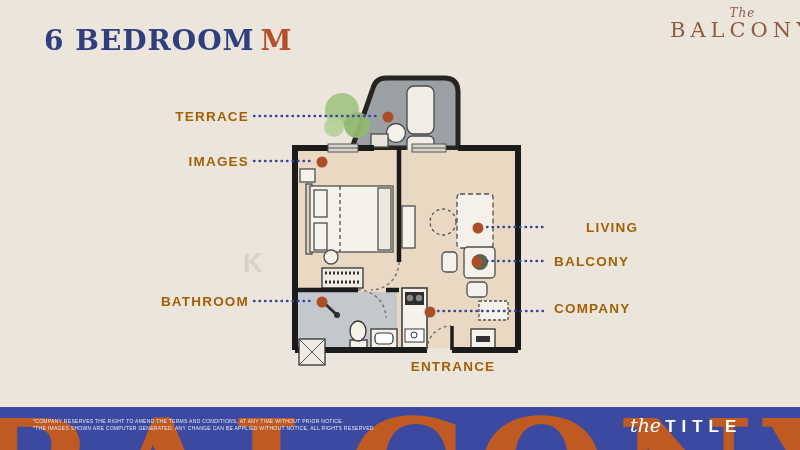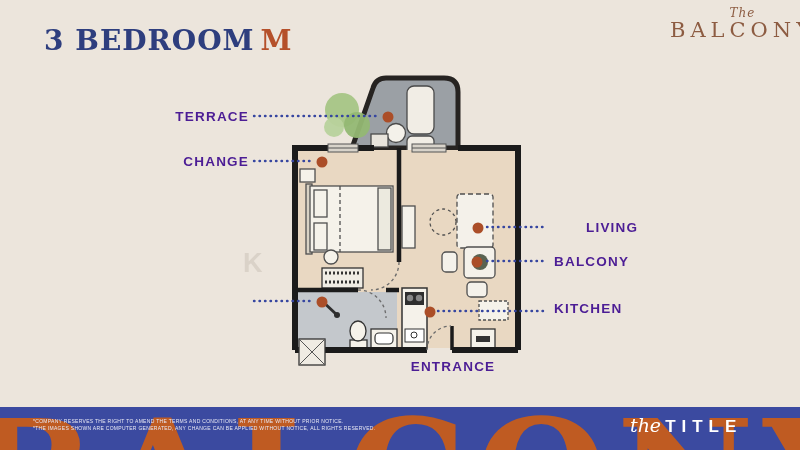--- a/index.html
+++ b/index.html
@@ -14,21 +14,21 @@
   #page-title .variant{color:#b5502a;margin-left:6px;}
 
   
   #project-logo{left:655px;top:8px;width:175px;text-align:center;color:#8d5c42;}
   #project-logo .the{display:block;font-family:"DejaVu Serif",serif;font-style:italic;
                      font-size:12px;letter-spacing:1px;line-height:10px;}
   #project-logo .name{display:block;font-family:"DejaVu Serif",serif;font-size:21px;
                       letter-spacing:5px;line-height:24px;}
 
   
-  .room-label{font-size:13.5px;font-weight:bold;letter-spacing:1.2px;color:#4c1d95;}
+  .room-label{font-size:13.5px;font-weight:bold;letter-spacing:1.2px;color:#a16207;}
   .lbl-right{text-align:right;width:130px;}
   #lbl-terrace{left:119px;top:109px;}
   #lbl-bedroom{left:119px;top:154px;}
   #lbl-bathroom{left:119px;top:294px;}
   #lbl-living{left:586px;top:220px;}
   #lbl-dining{left:554px;top:254px;}
   #lbl-kitchen{left:554px;top:301px;}
   #lbl-entrance{left:390px;top:359px;width:126px;text-align:center;}
 
   
@@ -49,21 +49,21 @@
   #developer-logo .name{font-size:17px;font-weight:bold;letter-spacing:6px;}
 
   svg{position:absolute;left:0;top:0;}
 </style>
 </head>
 <body>
 
 <div id="stage">
 
   <div class="abs" id="page-title">
-    <span>3 BEDROOM</span><span class="variant">M</span>
+    <span>6 BEDROOM</span><span class="variant">M</span>
   </div>
 
   <div class="abs" id="project-logo">
     <span class="the">The</span>
     <span class="name">BALCONY</span>
   </div>
 
   <div class="abs" id="plan-watermark">K H N</div>
 
   <svg width="800" height="450" viewBox="0 0 800 450">
@@ -184,24 +184,25 @@
       <circle cx="388" cy="117" r="5.5"></circle>
       <circle cx="322" cy="162" r="5.5"></circle>
       <circle cx="322" cy="302" r="5.5"></circle>
       <circle cx="478" cy="228" r="5.5"></circle>
       <circle cx="477" cy="262" r="5.5"></circle>
       <circle cx="430" cy="312" r="5.5"></circle>
     </g>
   </svg>
 
   <div class="abs room-label lbl-right" id="lbl-terrace">TERRACE</div>
-  <div class="abs room-label lbl-right" id="lbl-bedroom">CHANGE</div>
+  <div class="abs room-label lbl-right" id="lbl-bedroom">IMAGES</div>
+  <div class="abs room-label lbl-right" id="lbl-bathroom">BATHROOM</div>
   <div class="abs room-label" id="lbl-living">LIVING</div>
   <div class="abs room-label" id="lbl-dining">BALCONY</div>
-  <div class="abs room-label" id="lbl-kitchen">KITCHEN</div>
+  <div class="abs room-label" id="lbl-kitchen">COMPANY</div>
   <div class="abs" id="footer">
     <div id="footer-watermark">BALCONY</div>
     <div id="disclaimer">
       <div>*COMPANY RESERVES THE RIGHT TO AMEND THE TERMS AND CONDITIONS, AT ANY TIME WITHOUT PRIOR NOTICE.</div>
       <div>*THE IMAGES SHOWN ARE COMPUTER GENERATED, ANY CHANGE CAN BE APPLIED WITHOUT NOTICE, ALL RIGHTS RESERVED.</div>
     </div>
     <div id="developer-logo">
       <span class="the">the</span><span class="name">TITLE</span>
     </div>
   </div>

